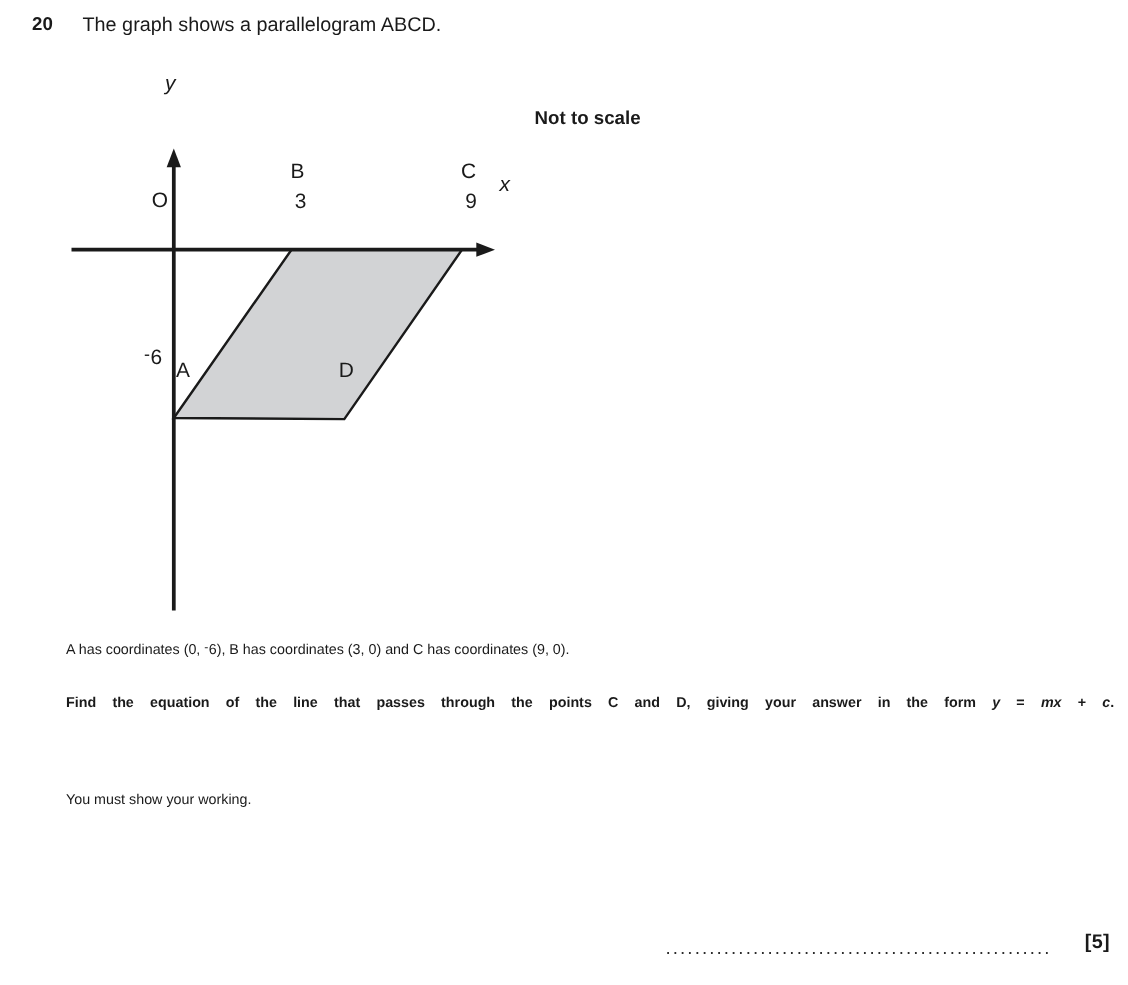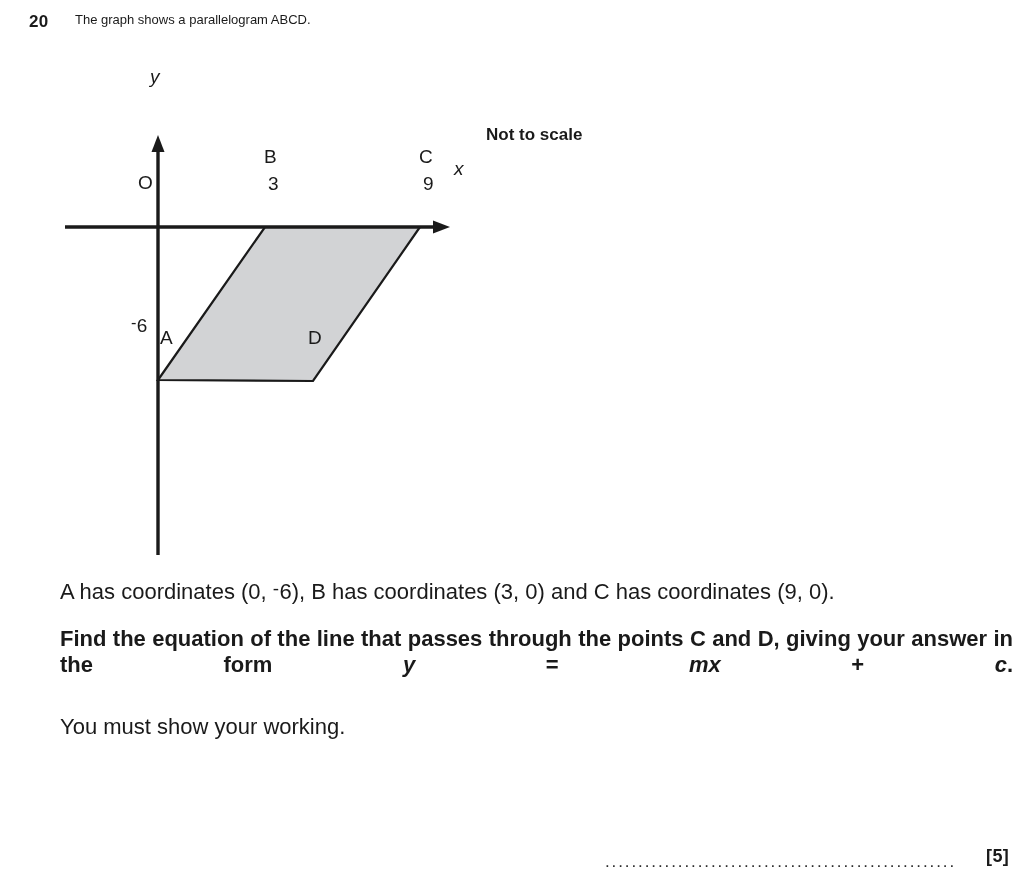--- a/index.html
+++ b/index.html
@@ -30,21 +30,21 @@
     left: 14px;
     top: 0;
     font-size: 17px;
     font-weight: bold;
     letter-spacing: 0.2px;
   }
   .q-stem {
     position: absolute;
     left: 60px;
     top: 0;
-    font-size: 13px;
+    font-size: 18px;
     white-space: nowrap;
   }
 
   
   .figure {
     position: absolute;
     left: 0;
     top: 55px;
     width: 700px;
     height: 500px;
@@ -52,27 +52,26 @@
   .figure svg {
     display: block;
   }
   .not-to-scale {
     position: absolute;
     left: 486px;
     top: 43px;
     font-size: 17px;
     font-weight: bold;
     white-space: nowrap;
-    margin-top: 27px;
   }
 
   
   .para {
     position: absolute;
-    font-size: 22px;
+    font-size: 13px;
     line-height: 26px;
     color: #1a1a1a;
   }
   .para-coords {
     left: 60px;
     top: 576px;
     width: 950px;
     white-space: nowrap;
   }
   .para-find {

